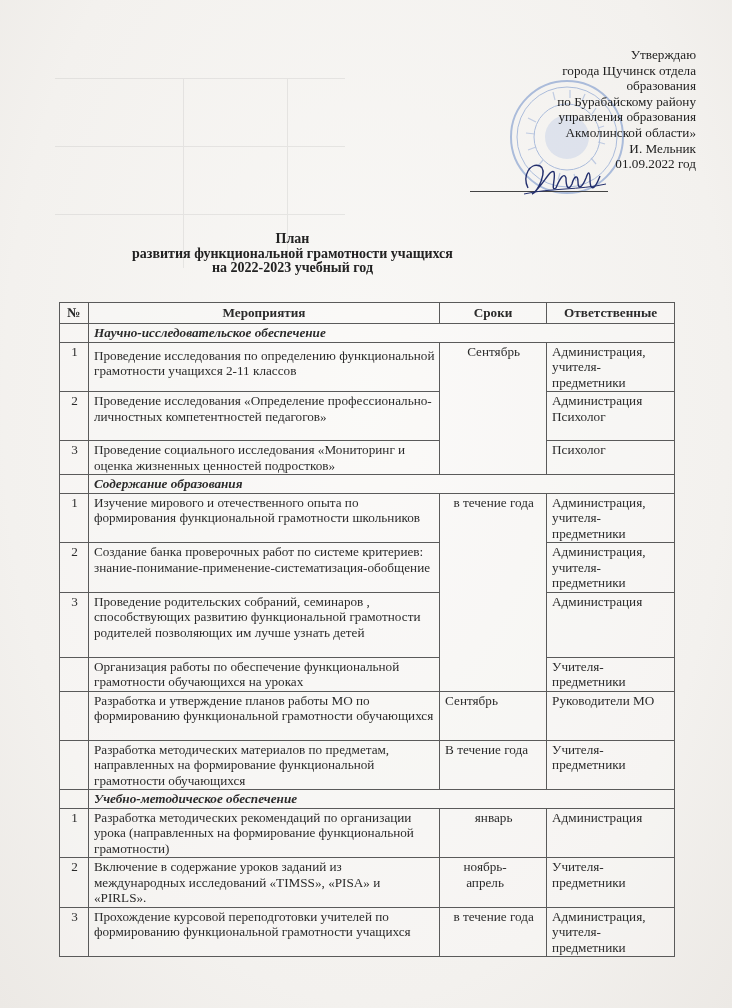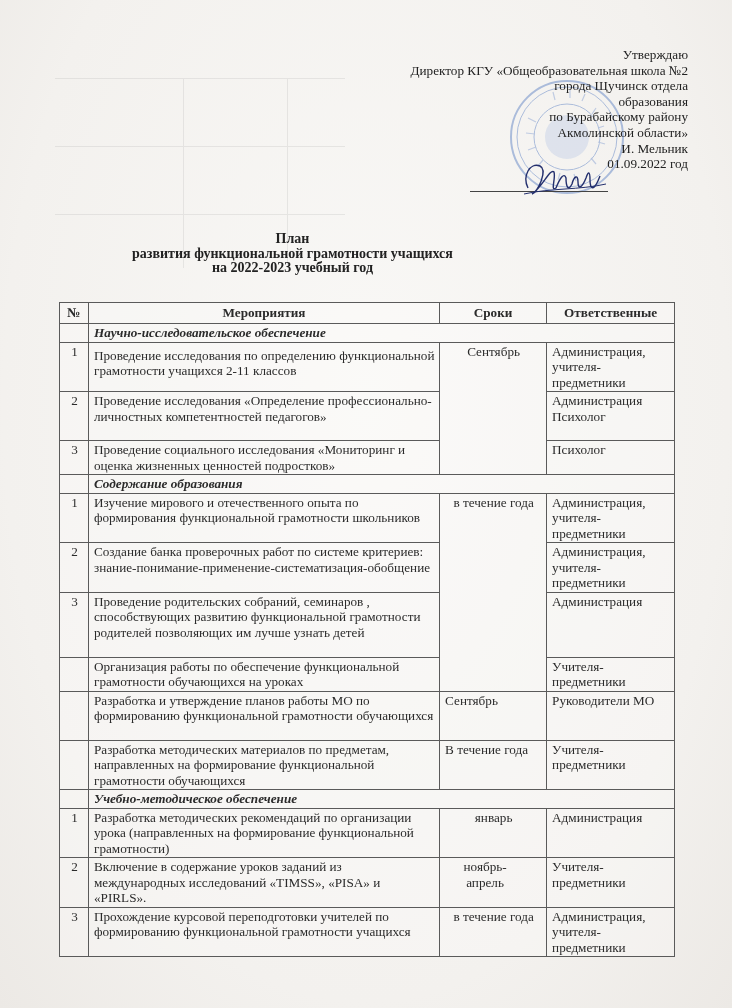--- a/index.html
+++ b/index.html
@@ -15,21 +15,21 @@
     background: radial-gradient(ellipse at 50% 40%, #f9f8f6 0%, #f3f1ee 70%, #ece9e5 100%);
   }
   
   .bleed {
     position: absolute; left: 55px; top: 60px; width: 300px; height: 210px;
     opacity: 0.18;
   }
   .bleed .bl-line { position: absolute; background: #9a9a9a; }
 
   .approval {
-    position: absolute; right: 44px; top: 47px; text-align: right;
+    position: absolute; right: 36px; top: 47px; text-align: right;
     font-size: 13.2px; line-height: 15.6px; color: #222;
     z-index: 3;
   }
   .approval .sig-line { display: block; }
   .approval .name-row { margin-top: 0; }
   .sig-rule {
     position: absolute; left: 470px; top: 191px; width: 138px; height: 1px; background: #444; z-index: 3;
   }
   .stamp { position: absolute; left: 508px; top: 78px; width: 118px; height: 118px; z-index: 2; opacity: 0.55; }
   .signature { position: absolute; left: 520px; top: 158px; width: 90px; height: 42px; z-index: 4; }
@@ -97,24 +97,24 @@
   </g>
 </svg>
 
 <svg class="signature" viewBox="0 0 90 42">
   <path d="M8 30 C2 18, 10 4, 20 8 C28 12, 18 34, 12 36 C22 30, 30 10, 34 14 C36 20, 30 34, 36 30 C40 20, 44 14, 46 20 C46 28, 48 34, 52 26 C54 18, 58 16, 58 24 C58 32, 62 30, 66 20 C68 14, 70 12, 70 22 C70 32, 74 34, 80 18" fill="none" stroke="#24306e" stroke-width="1.4"></path>
   <path d="M4 36 C30 30, 60 32, 86 26" fill="none" stroke="#24306e" stroke-width="1"></path>
 </svg>
 
 <div class="approval">
   <span class="sig-line">Утверждаю</span>
-  <span class="sig-line">Директор КГУ «Общеобразовательная школа №2</span>
   <span class="sig-line">города Щучинск отдела</span>
   <span class="sig-line">образования</span>
   <span class="sig-line">по Бурабайскому району</span>
+  <span class="sig-line">управления образования</span>
   <span class="sig-line">Акмолинской области»</span>
   <span class="sig-line name-row">И. Мельник</span>
   <span class="sig-line">01.09.2022 год</span>
 </div>
 <div class="sig-rule"></div>
 
 <div class="doc-title">
   <div>План</div>
   <div>развития функциональной грамотности учащихся</div>
   <div>на 2022-2023 учебный год</div>

